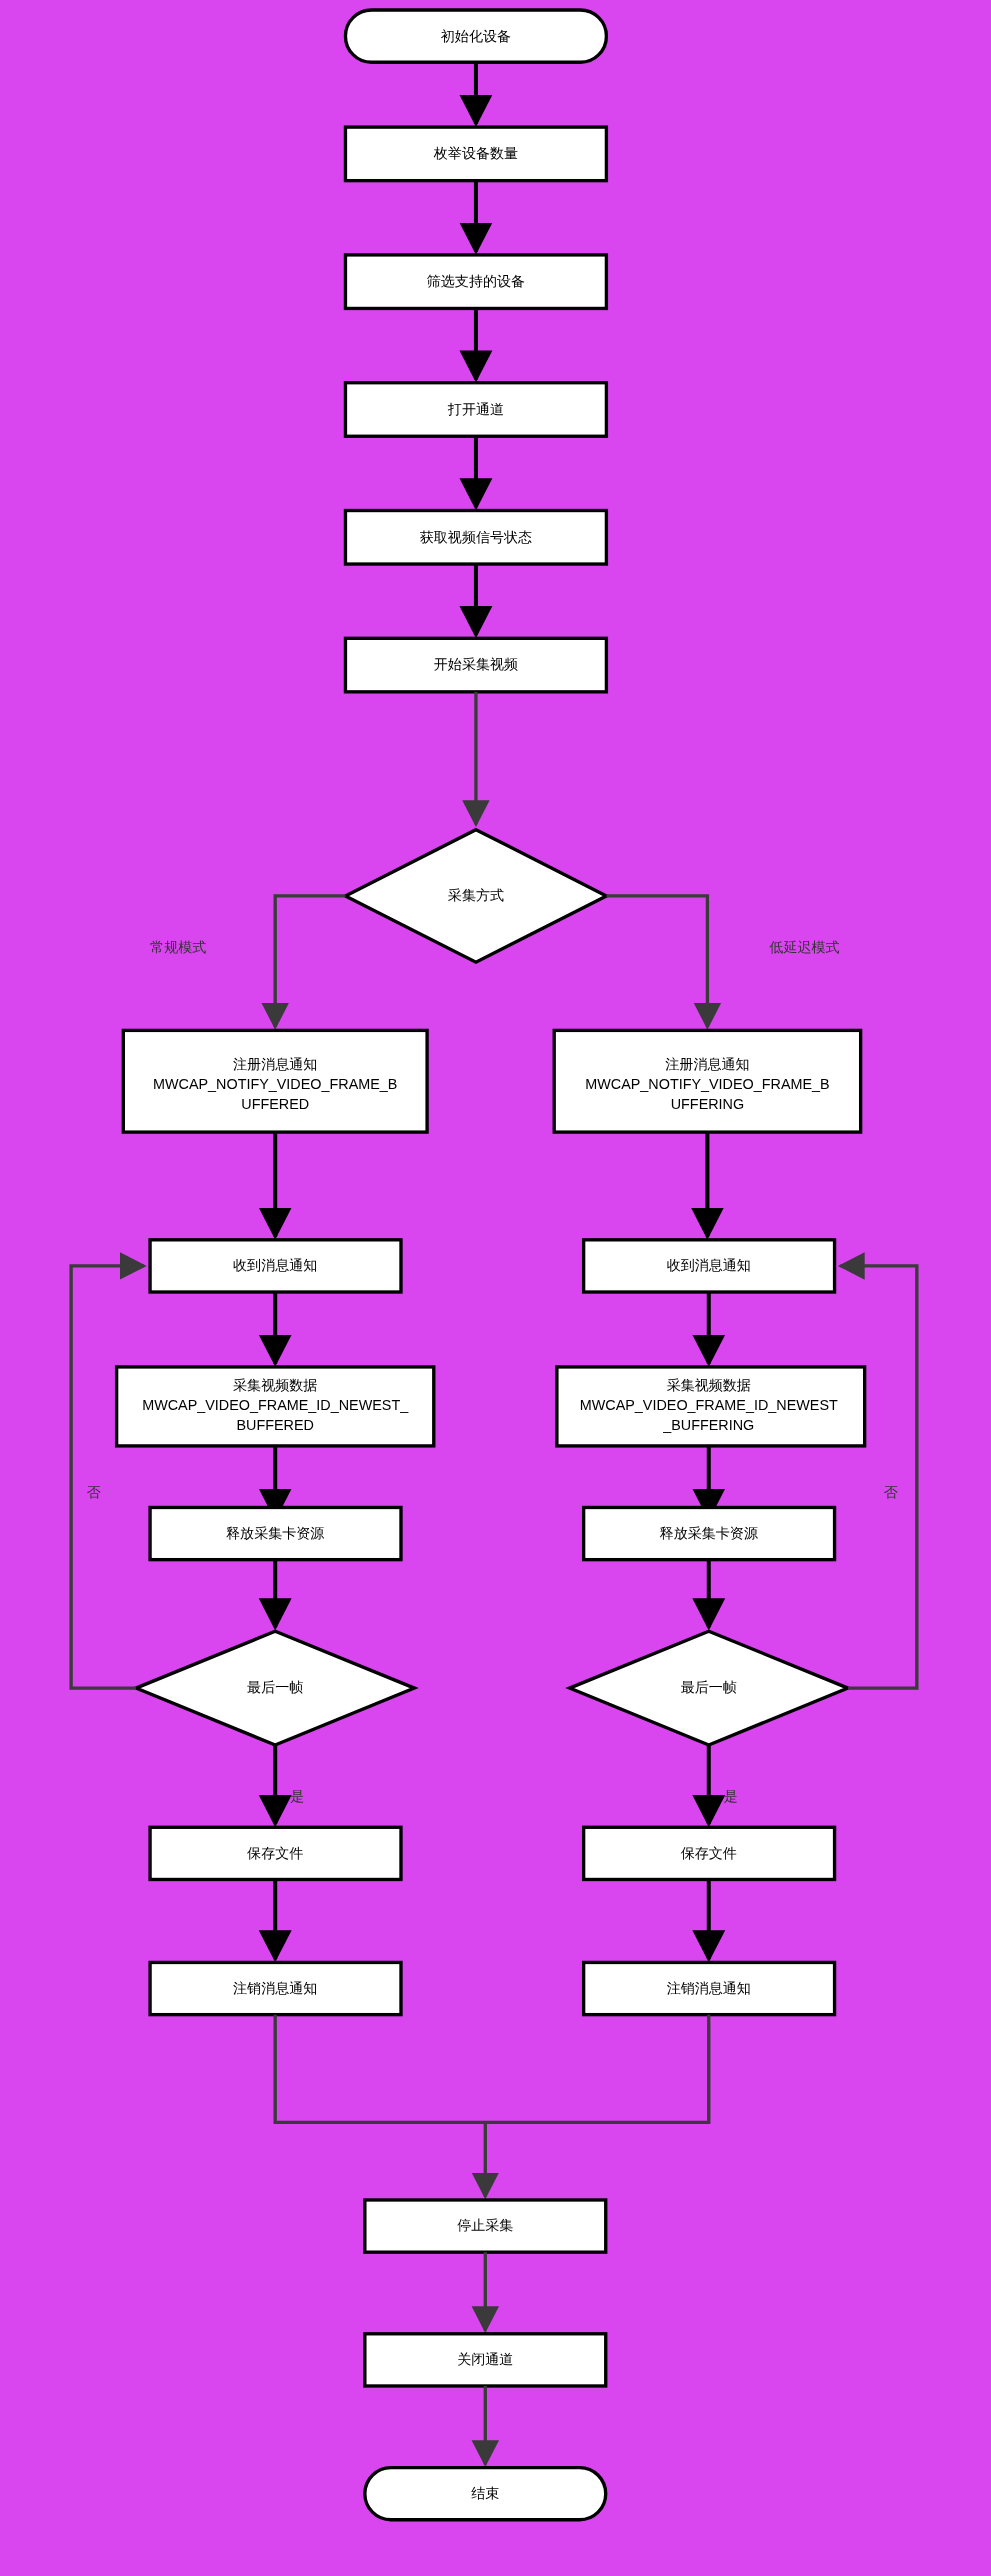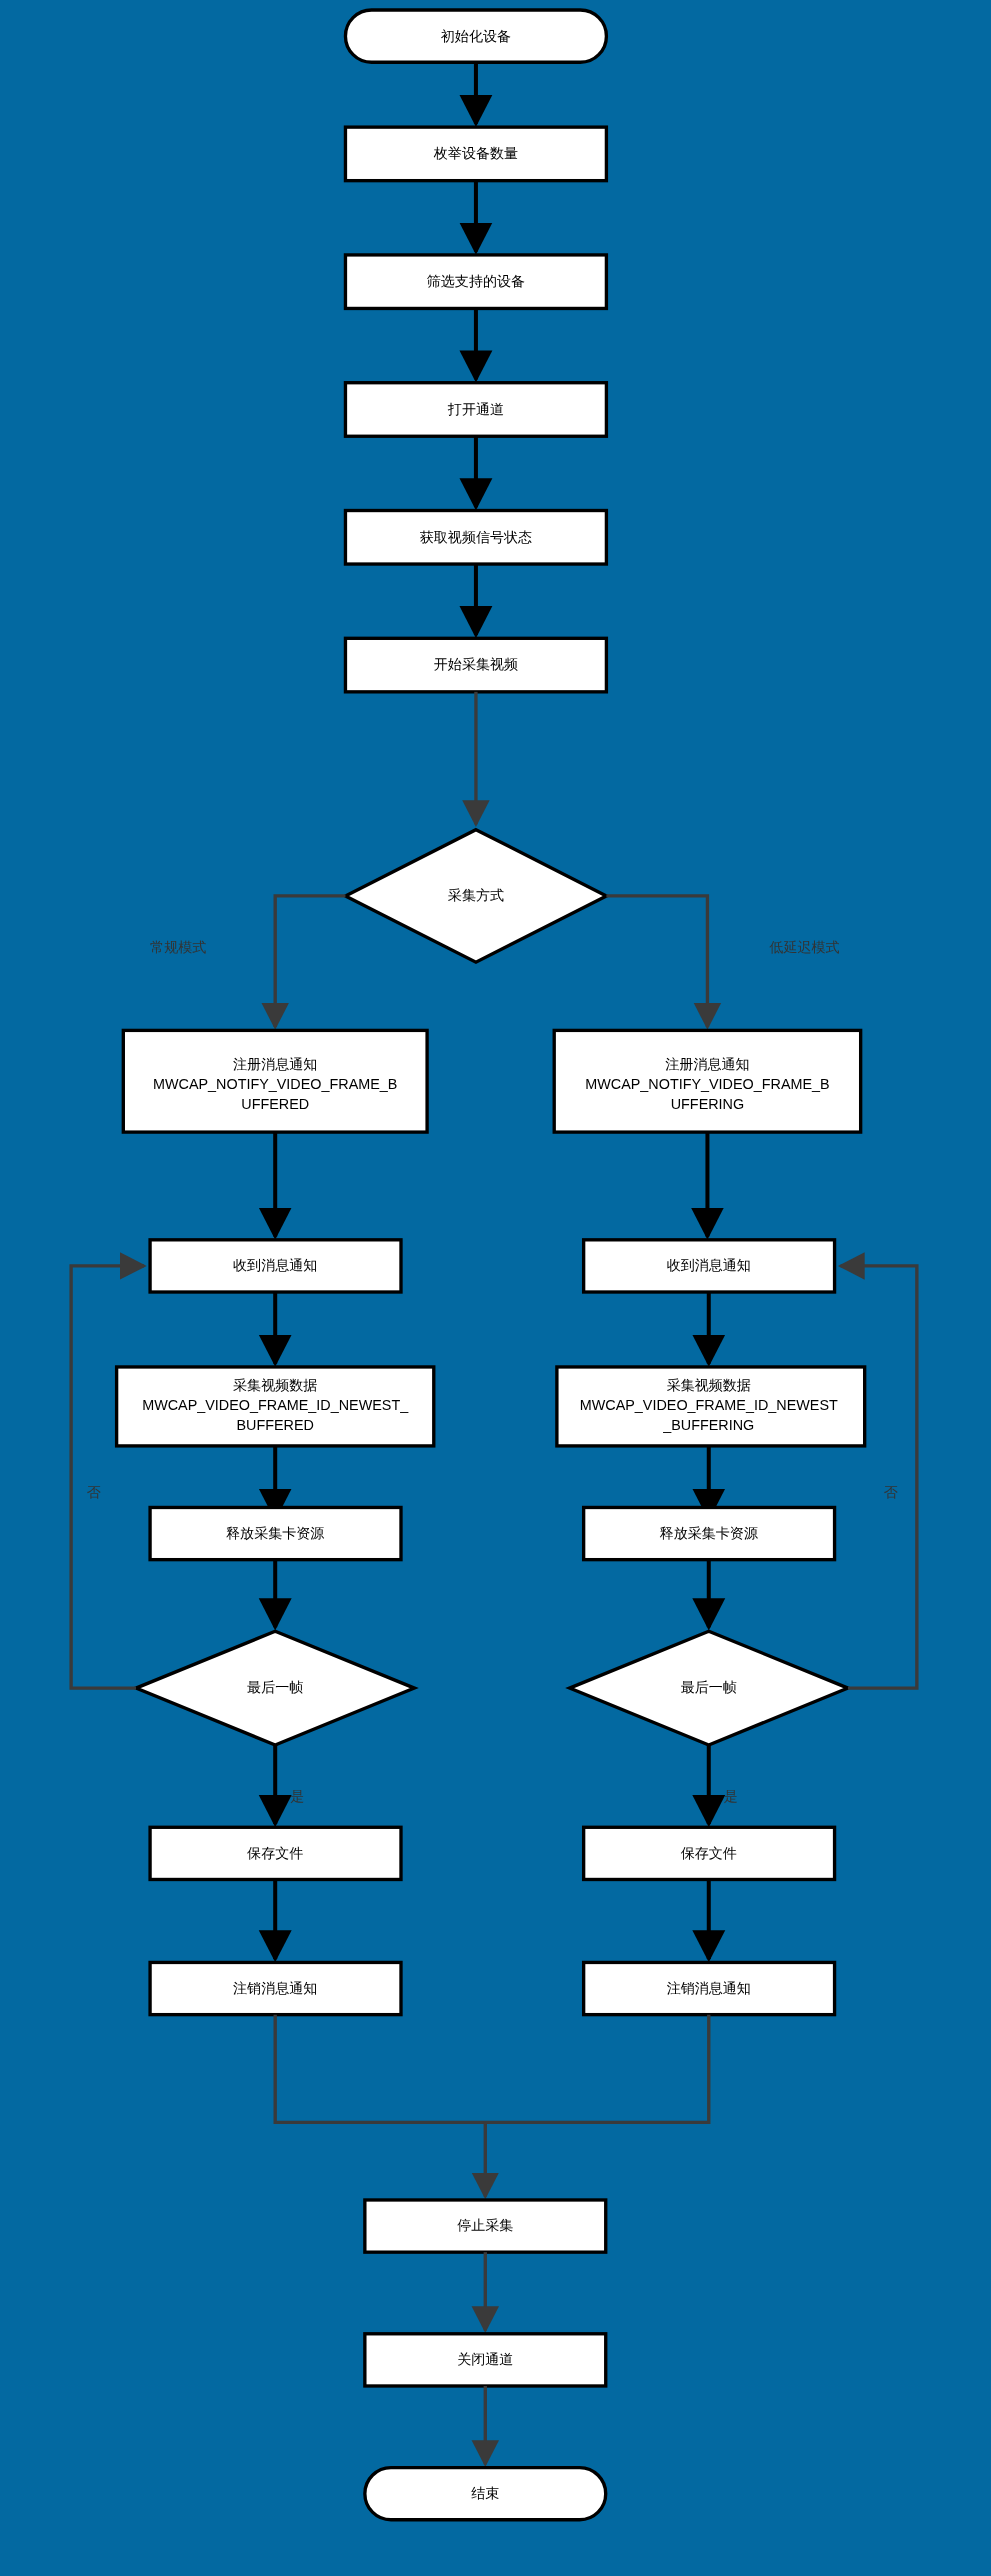--- a/index.html
+++ b/index.html
@@ -8,21 +8,21 @@
     padding: 0;
     background: #ffffff;
   }
   body {
     font-family: "Liberation Sans", "DejaVu Sans", sans-serif;
   }
   #flow-root {
     position: relative;
     width: 992px;
     height: 2576px;
-    background: #0369a1;
+    background: #d946ef;
   }
   svg.flow-canvas {
     display: block;
     width: 992px;
     height: 2576px;
   }
   .node-shape {
     fill: #ffffff;
     stroke: #000000;
     stroke-width: 5;

